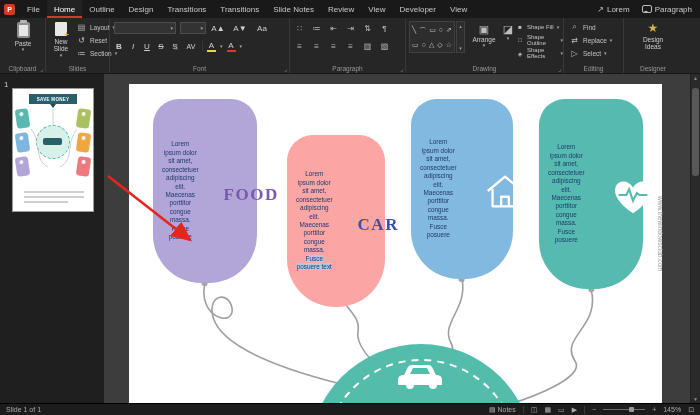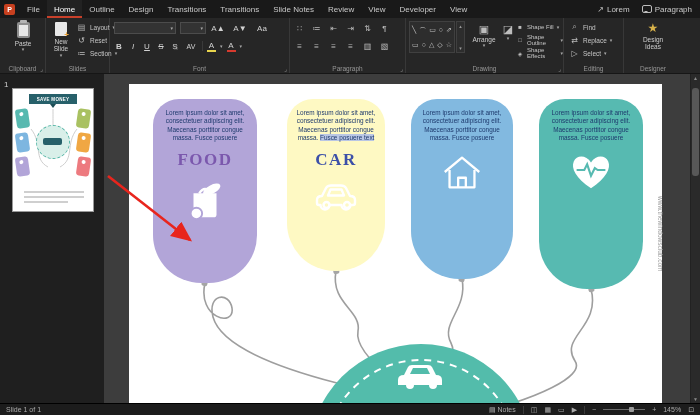--- a/index.html
+++ b/index.html
@@ -57,22 +57,22 @@
   .th-tag i{position:absolute;left:4px;top:3px;width:4px;height:4px;background:#fff;border-radius:50%;}
   .th-circle{position:absolute;left:23px;top:36px;width:34px;height:34px;border-radius:50%;
              background:#d9efe9;border:1.2px dashed #58b7a8;box-sizing:border-box;}
   .th-circle b{position:absolute;left:6px;top:12px;width:19px;height:7px;background:#27606a;border-radius:2px;}
   .th-line{position:absolute;height:1.5px;background:#cfcfcf;left:11px;}
 
   
   .canvas{position:absolute;left:104px;top:74px;right:0;bottom:12px;background:#3d3d3d;}
   .slide{position:absolute;left:25px;top:10px;width:533px;height:319px;background:#fff;overflow:hidden;}
   .strings{position:absolute;left:0;top:0;width:533px;height:319px;pointer-events:none;}
-  .tag{position:absolute;border-radius:26px 26px 48px 48px;display:flex;flex-direction:column;align-items:center;
-       box-sizing:border-box;padding-top:10px;}
+  .tag{position:absolute;border-radius:26px 26px 48px 48px;display:flex;flex-direction:row;align-items:center;
+       box-sizing:border-box;gap:16px;}
   .tag0{left:24px;top:15px;width:104px;height:184px;}
   .tag1{left:158px;top:15px;width:98px;height:172px;}
   .tag2{left:282px;top:15px;width:102px;height:180px;}
   .tag3{left:410px;top:15px;width:104px;height:190px;}
   .tag-body{font-size:6.4px;line-height:1.32;color:#1e3a6d;text-align:center;padding:0 9px;}
   .hl{background:#b9c6e4;}
   .tag-title{font-family:"Liberation Serif",serif;font-weight:bold;font-size:17px;letter-spacing:1.5px;margin-top:7px;}
   .tag-icon{margin-top:7px;}
   .watermark{position:absolute;left:560px;top:122px;font-size:6.5px;color:#9b9b9b;
              transform:rotate(90deg);transform-origin:left top;white-space:nowrap;}
@@ -358,21 +358,21 @@
         <div class="tag-icon">
           <svg width="46" height="46" viewBox="0 0 48 48">
             <ellipse cx="31" cy="13" rx="10" ry="4.5" transform="rotate(-28 31 13)" fill="#fff"></ellipse>
             <path d="M12 17 h24 v22 q0 3 -3 3 h-18 q-3 0 -3 -3 z" fill="#fff"></path>
             <path d="M18 17 q6 -9 12 0" fill="none" stroke="#fff" stroke-width="2.5"></path>
             <circle cx="15" cy="38" r="6" fill="#fff" style="stroke:var(--tag-bg);" stroke-width="2"></circle>
           </svg>
         </div>
       </div>
 
-      <div class="tag tag1" style="background: #fef9c3; --tag-bg: #93a2db;">
+      <div class="tag tag1" style="background: #fca5a5; margin-top: 36px; --tag-bg: #93a2db;">
         <div class="tag-body">
           <span>Lorem ipsum dolor sit amet, consectetuer adipiscing elit. Maecenas porttitor congue massa. </span><span class="hl">Fusce posuere text</span>
         </div>
         <div class="tag-title" style="color: rgb(60, 80, 168);">CAR</div>
         <div class="tag-icon">
           <svg width="52" height="38" viewBox="0 0 52 36" fill="none" stroke="#fff" stroke-width="2.4" stroke-linejoin="round">
             <path d="M7 25 v-3 q0 -4 5 -4 l4 -8 q1.5 -2.5 5 -2.5 h10 q3.5 0 5 2.5 l4 8 q5 0 5 4 v3 q0 2 -2 2 h-2.5 a4.5 4.5 0 0 1 -9 0 h-12 a4.5 4.5 0 0 1 -9 0 h-1.5 q-2 0 -2 -2 z"></path>
             <circle cx="16.5" cy="27" r="3"></circle>
             <circle cx="37" cy="27" r="3"></circle>
             <path d="M18 17.5 l2.5 -6 h11 l2.5 6 z"></path>

